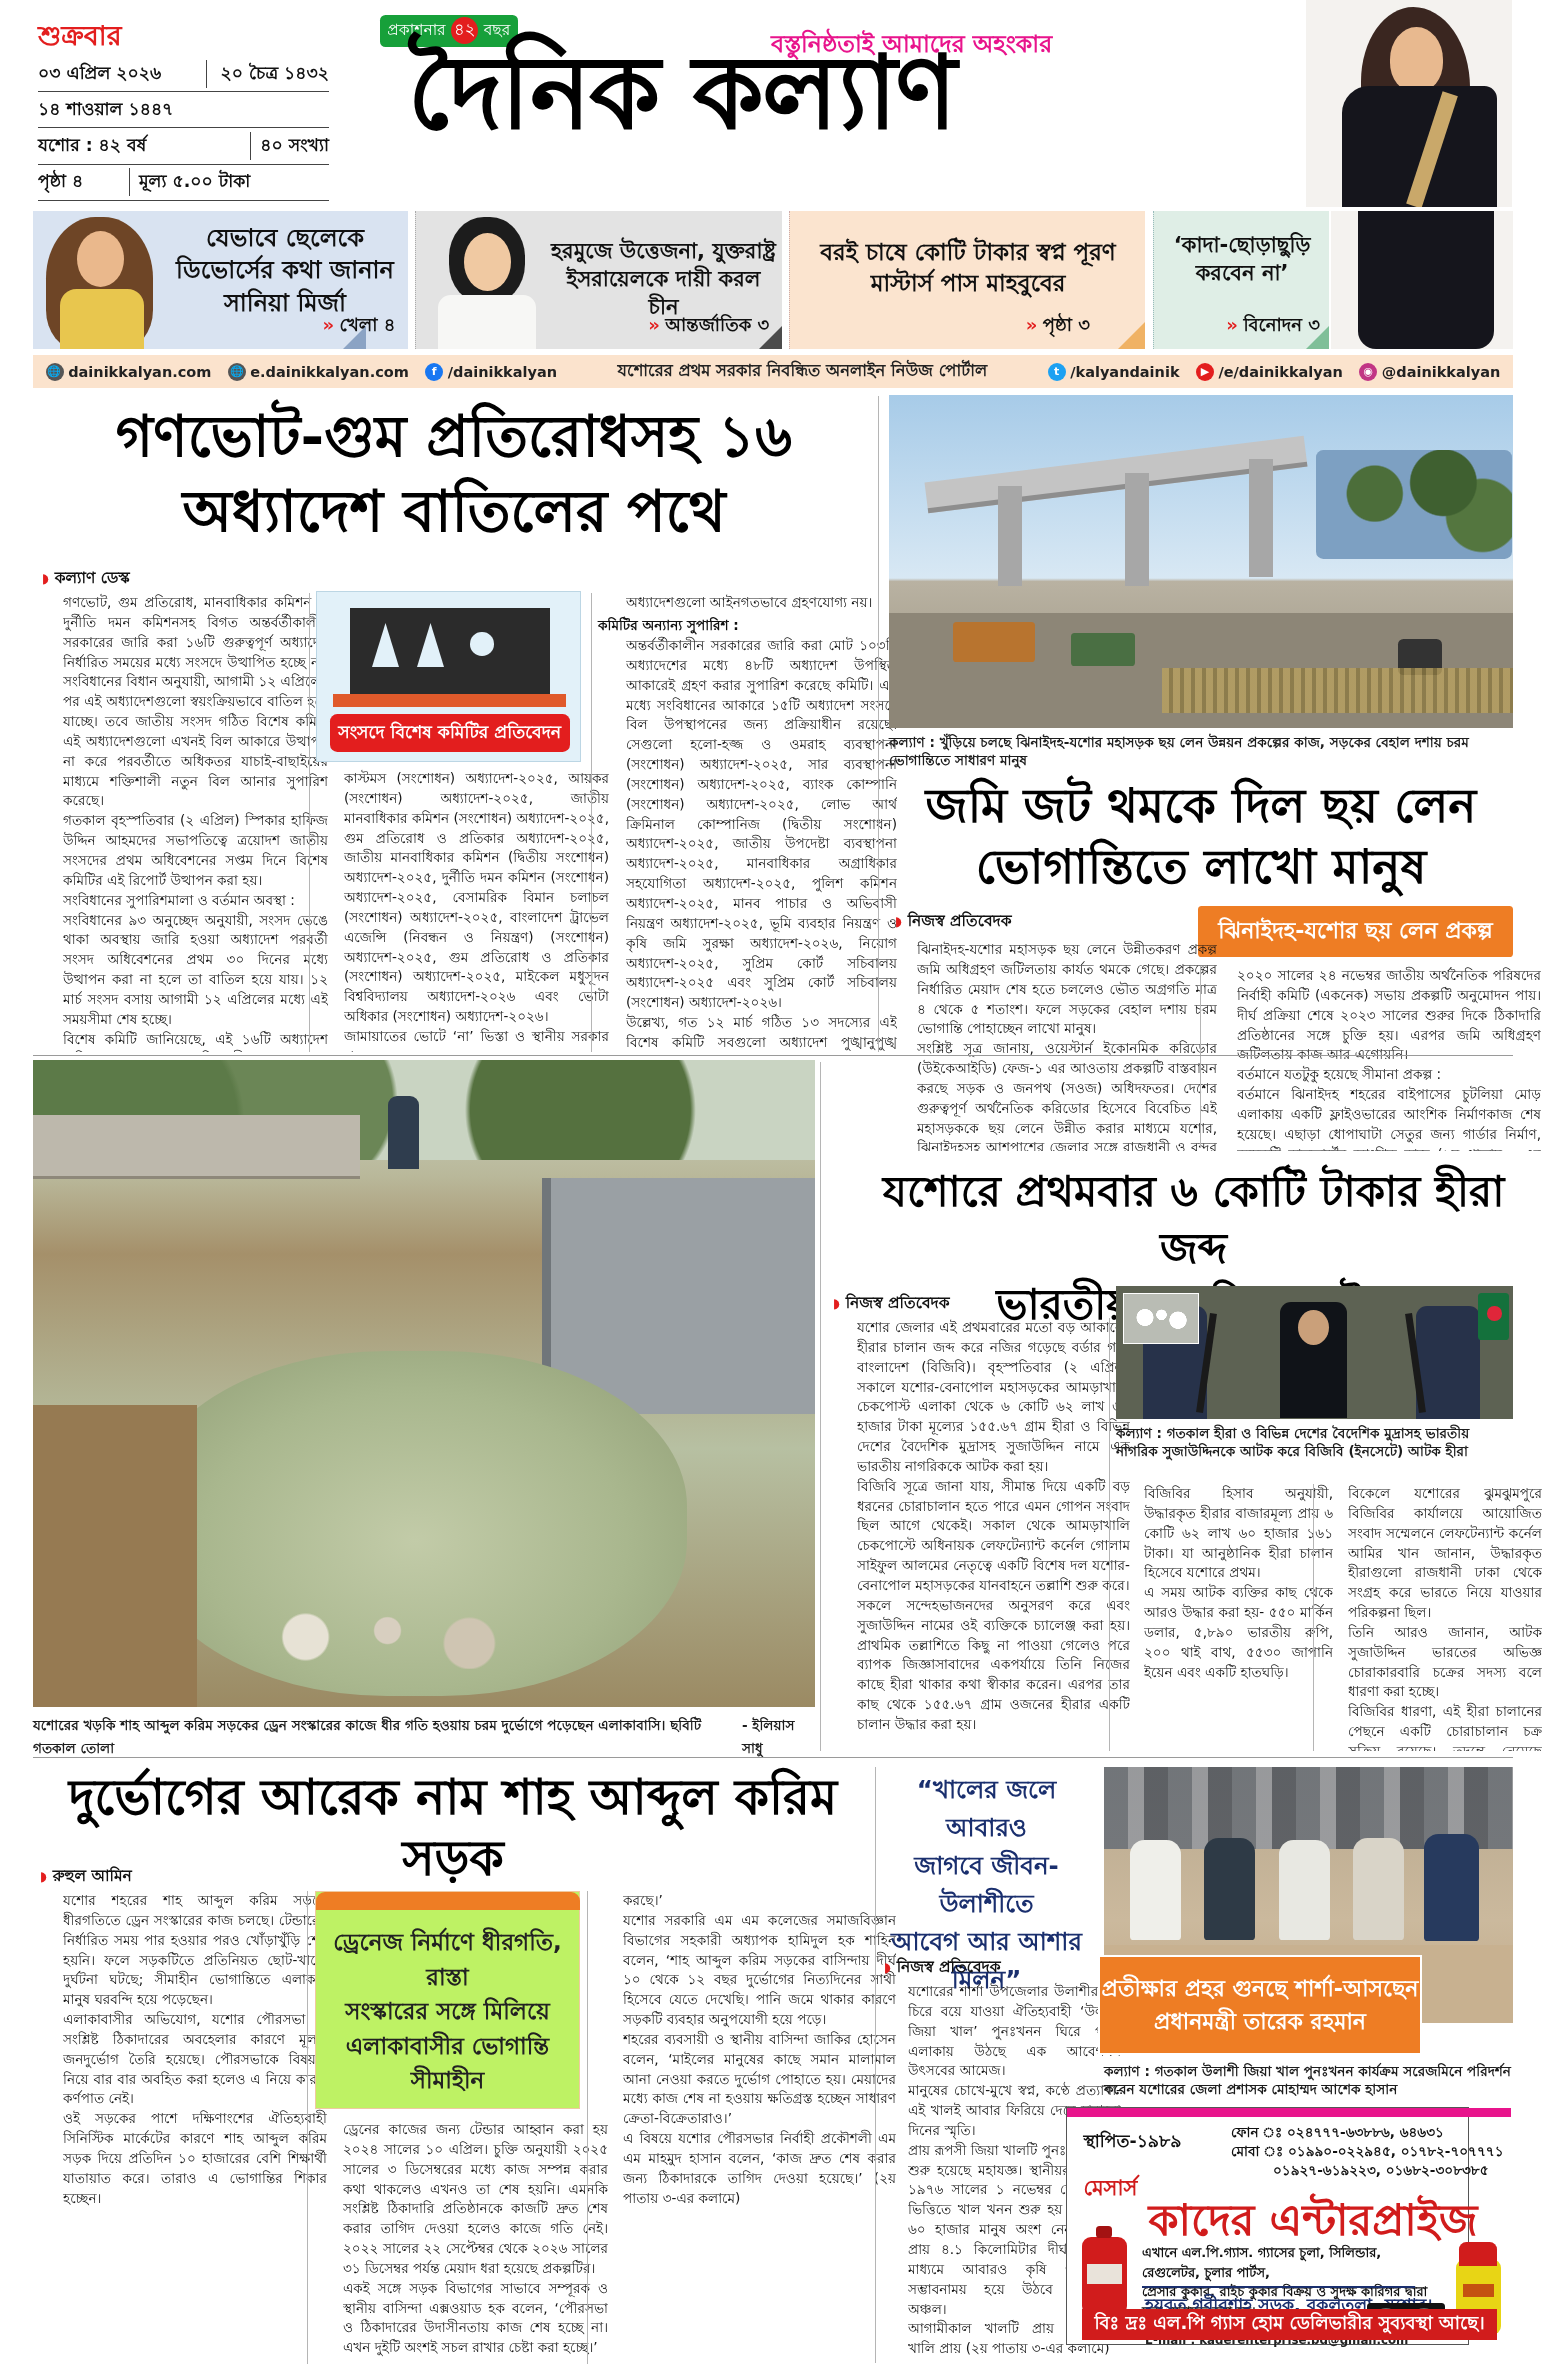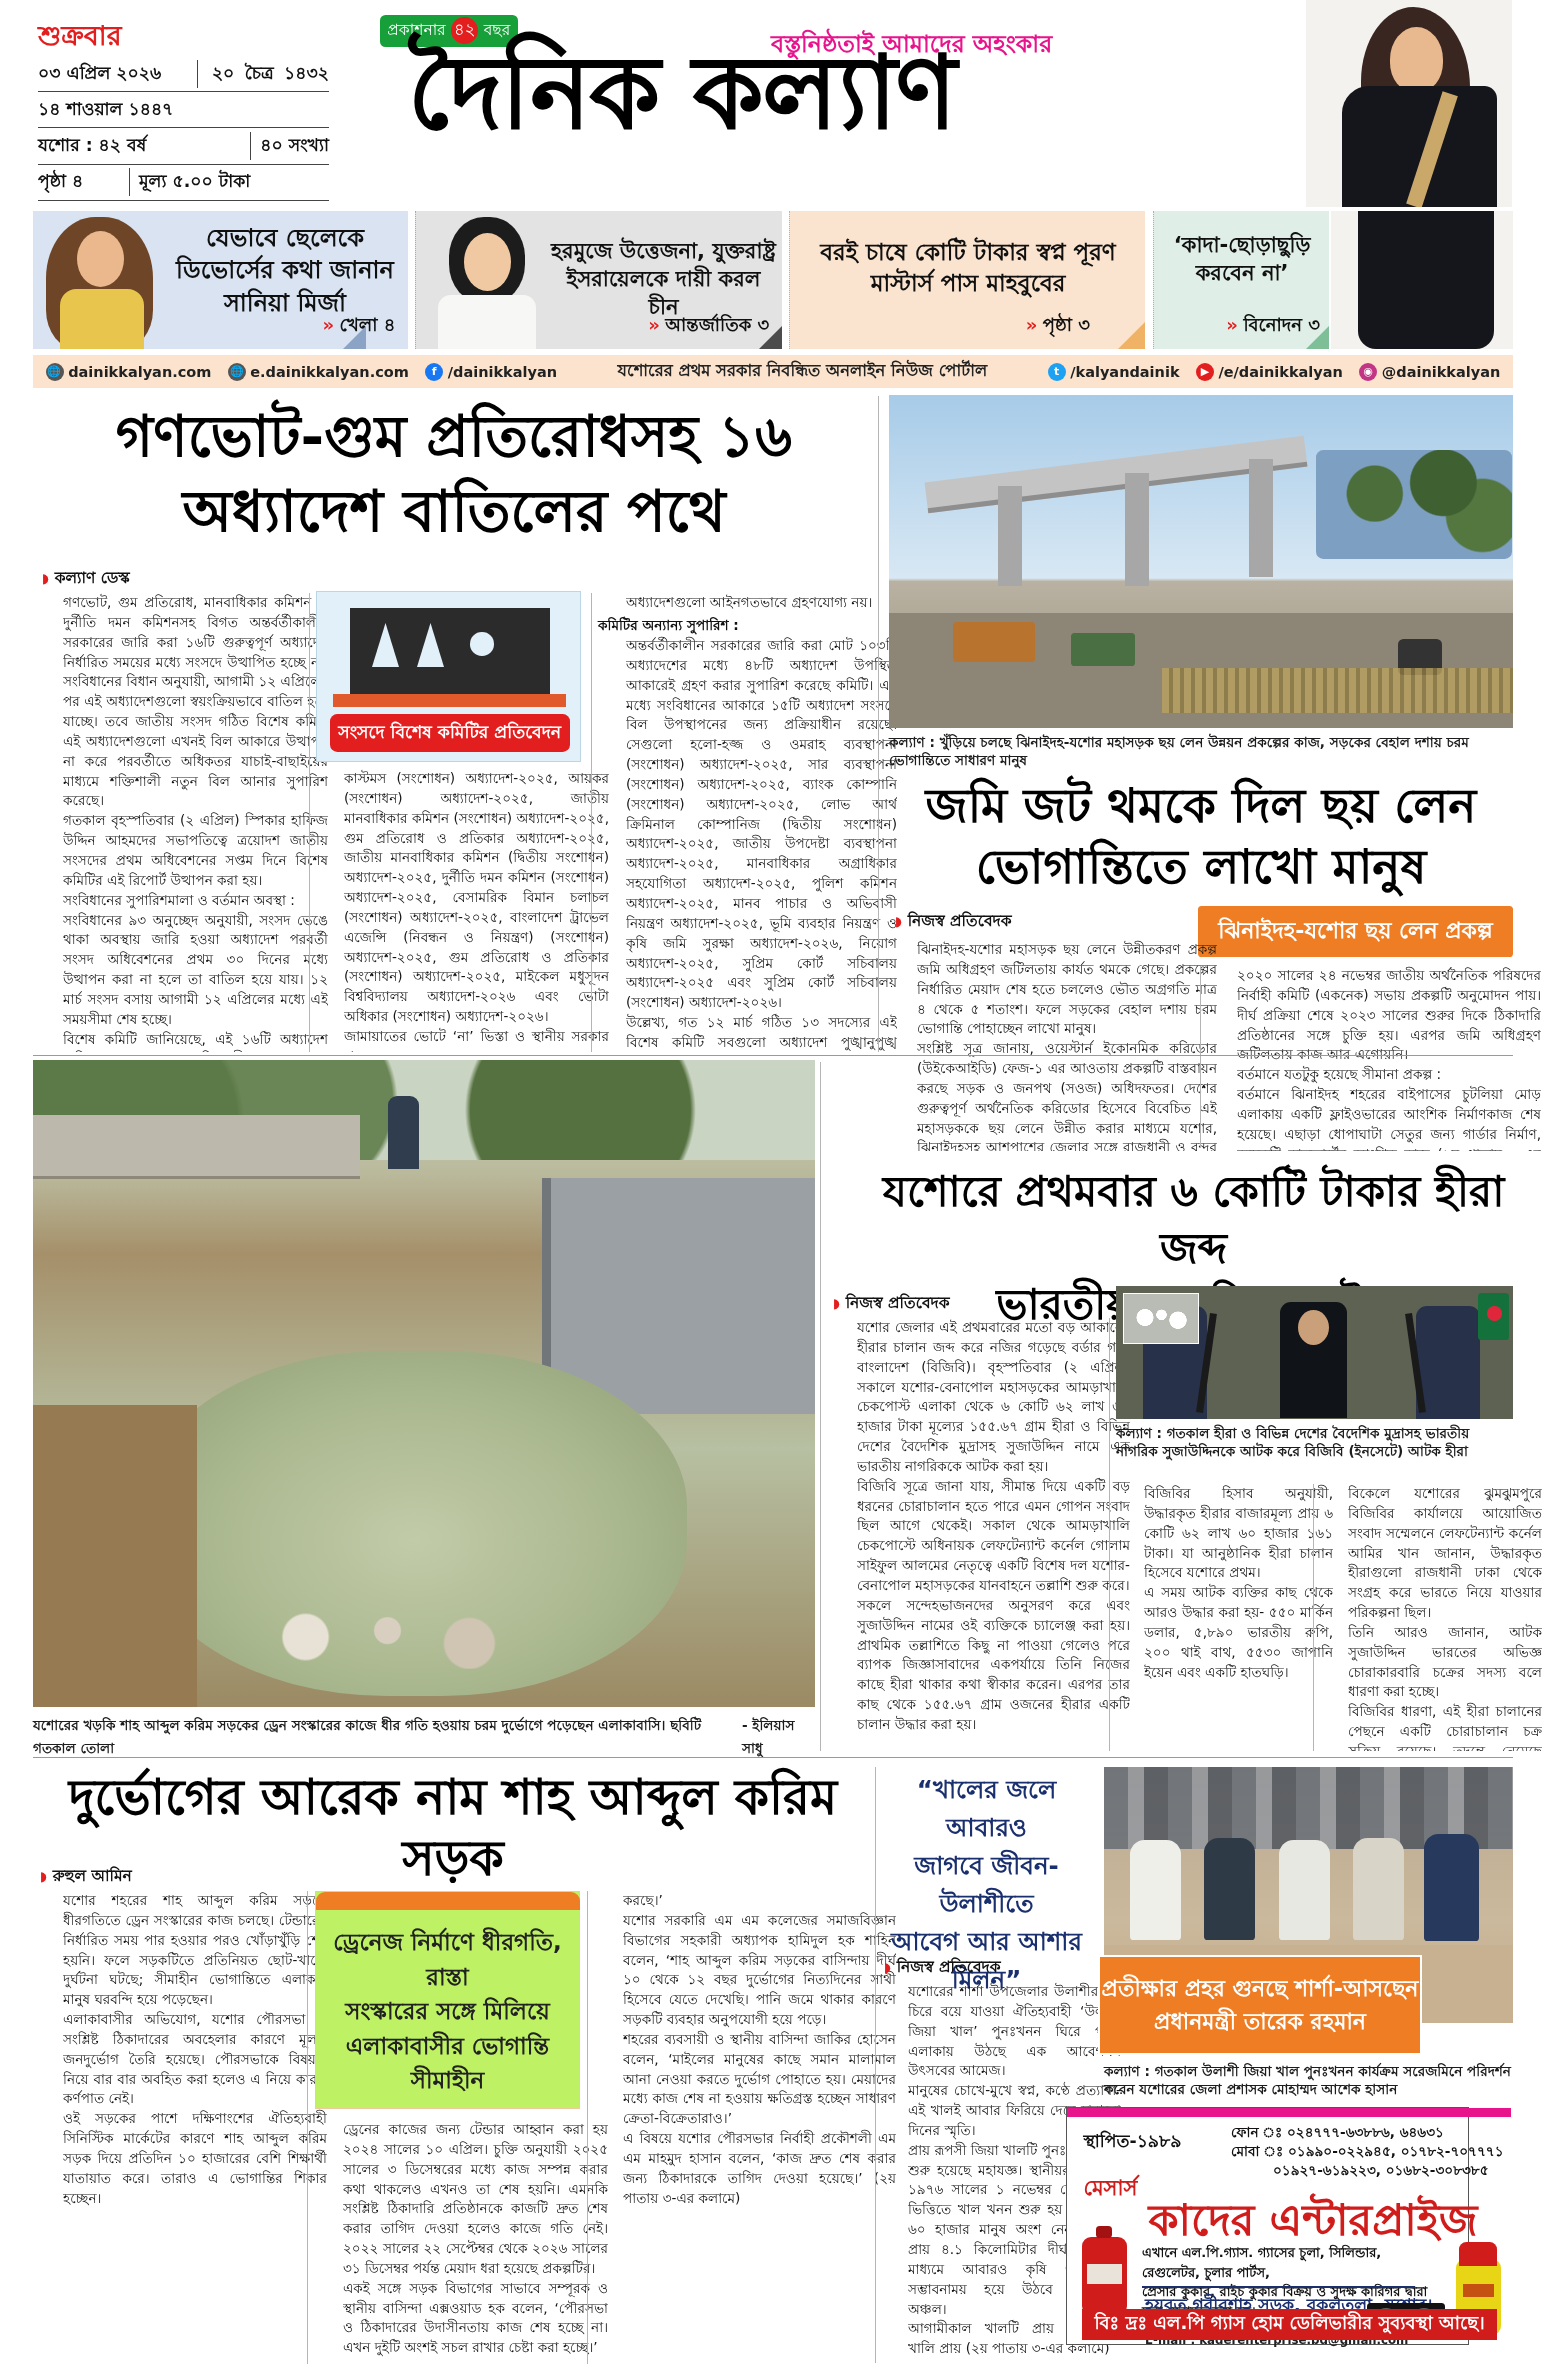--- a/index.html
+++ b/index.html
@@ -29,21 +29,21 @@
 </head>
 <body>
 
 <div id="page">
 
   <div class="abs" style="left:0;top:0;width:1546px;height:209px;">
     <div class="abs" style="left:38px;top:14.5px;font-size:27px;font-weight:900;color:#e31e1e;">শুক্রবার</div>
     <div class="abs" style="left:38px;top:56px;width:291px;font-size:17.3px;font-weight:700;color:#111;">
       <div style="display:flex;border-bottom:0.9px solid #444;padding:3.6px 0;">
         <span style="flex:1;">০৩ এপ্রিল ২০২৬</span>
-        <span style="border-left:0.9px solid #444;padding-left:14px;font-family:Liberation Mono, monospace;">২০ চৈত্র ১৪৩২</span>
+        <span style="border-left:0.9px solid #444;padding-left:14px;">২০ চৈত্র ১৪৩২</span>
       </div>
       <div style="border-bottom:0.9px solid #444;padding:3.6px 0;">
         <span>১৪ শাওয়াল ১৪৪৭</span>
       </div>
       <div style="display:flex;border-bottom:0.9px solid #444;padding:3.6px 0;">
         <span style="flex:1;">যশোর : ৪২ বর্ষ</span>
         <span style="border-left:0.9px solid #444;padding-left:9px;">৪০ সংখ্যা</span>
       </div>
       <div style="display:flex;border-bottom:0.9px solid #444;padding:3.6px 0;">
         <span style="width:91px;">পৃষ্ঠা ৪</span>

